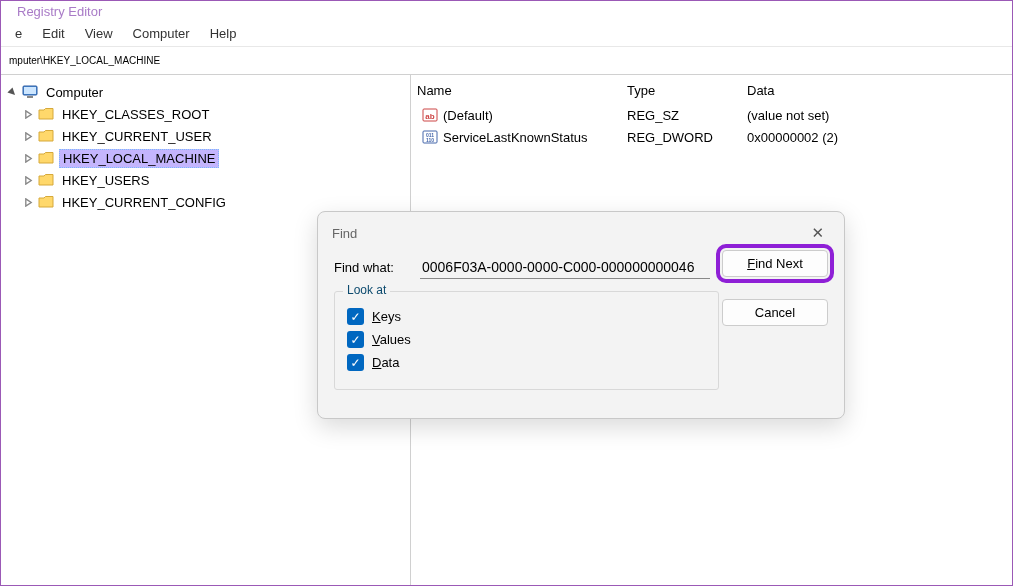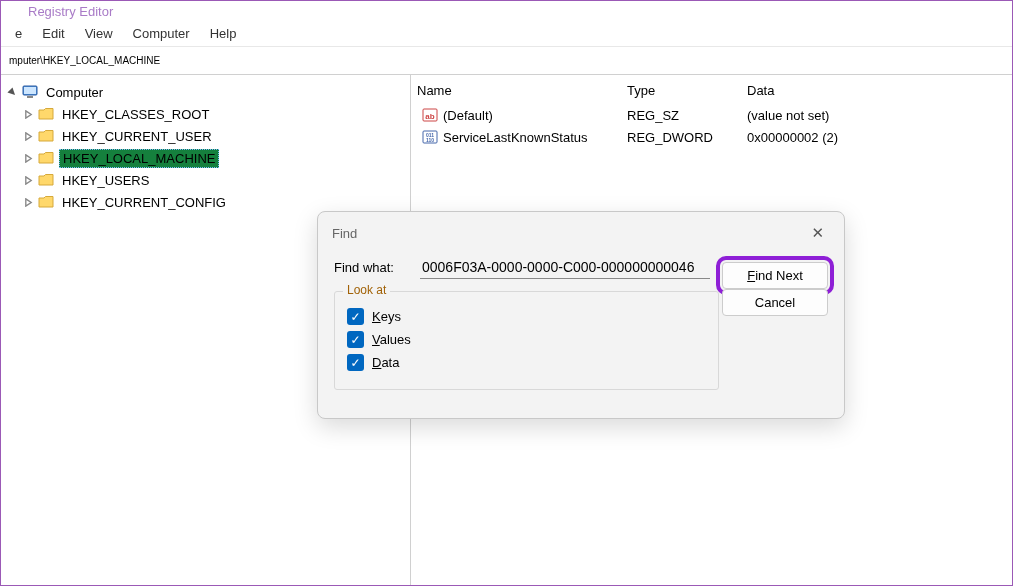--- a/index.html
+++ b/index.html
@@ -10,26 +10,25 @@
     color: #000;
     background: #fff;
     width: 1013px;
     height: 586px;
     overflow: hidden;
     position: relative;
     border: 1px solid #9b59b6;
   }
   .title-bar {
     height: 20px;
-    padding: 0 8px;
+    padding: 0 16px;
     color: #a97bc7;
     font-size: 13px;
     display: flex;
     align-items: center;
-    margin-left: 19px;
   }
   .menu-bar {
     height: 26px;
     display: flex;
     align-items: center;
     padding: 0 4px;
     background: #fff;
     border-bottom: 1px solid #e8e8e8;
   }
   .menu-item {
@@ -82,21 +81,21 @@
   .folder-icon, .pc-icon {
     width: 18px;
     height: 16px;
     display: inline-flex;
     align-items: center;
     justify-content: center;
     margin-right: 4px;
   }
   .tree-label { padding: 1px 3px; }
   .tree-label.selected {
-    background: #15803d;
+    background: #c4b5fd;
     border: 1px dotted #7abaff;
   }
   .list-panel {
     flex: 1;
     padding: 4px 0;
   }
   .list-header {
     display: flex;
     height: 24px;
     align-items: center;
@@ -158,25 +157,25 @@
     background: transparent;
     font-size: 14px;
     padding: 3px 2px;
     outline: none;
     font-family: inherit;
     margin-right: 12px;
   }
   .btn-col {
     position: absolute;
     right: 16px;
-    top: 12px;
+    top: 0px;
     width: 106px;
     display: flex;
     flex-direction: column;
-    gap: 0;
+    gap: 22px;
   }
   .btn {
     background: #fdfdfd;
     border: 1px solid #ccc;
     border-radius: 4px;
     padding: 5px 8px;
     text-align: center;
     font-size: 13px;
   }
   .btn.primary-outline {
@@ -192,21 +191,21 @@
     margin-bottom: 12px;
     position: relative;
   }
   .fieldset-legend {
     position: absolute;
     top: -9px;
     left: 8px;
     background: #f3f3f3;
     padding: 0 4px;
     font-size: 12px;
-    color: #a16207;
+    color: #0c4a6e;
   }
   .check-row {
     display: flex;
     align-items: center;
     margin: 6px 0;
   }
   .checkbox {
     width: 17px;
     height: 17px;
     border-radius: 3px;

